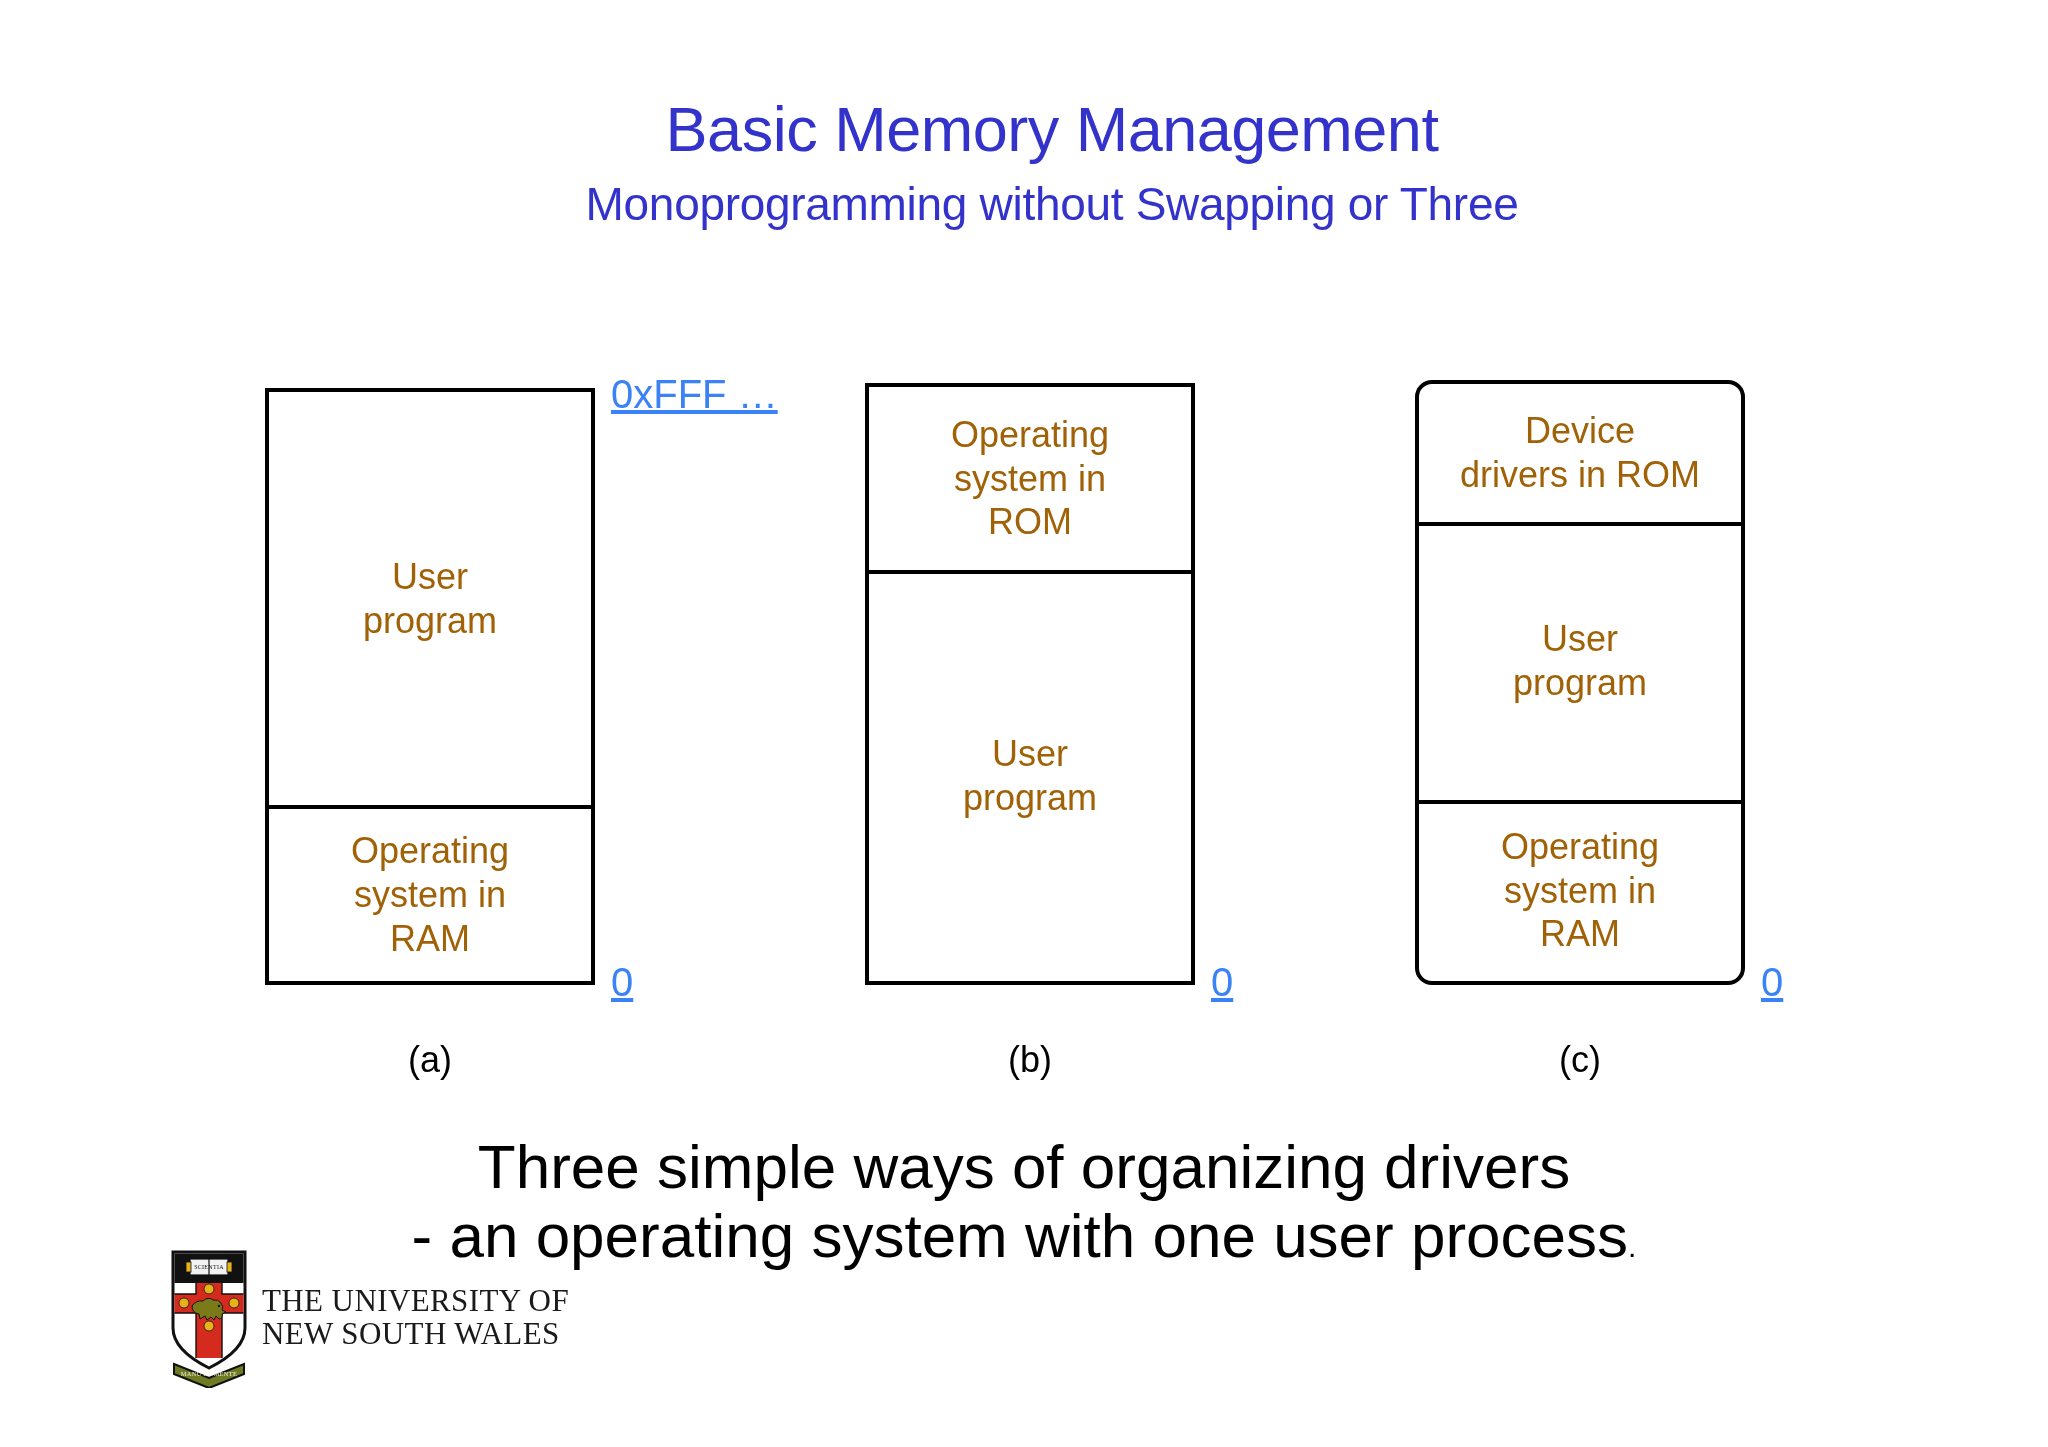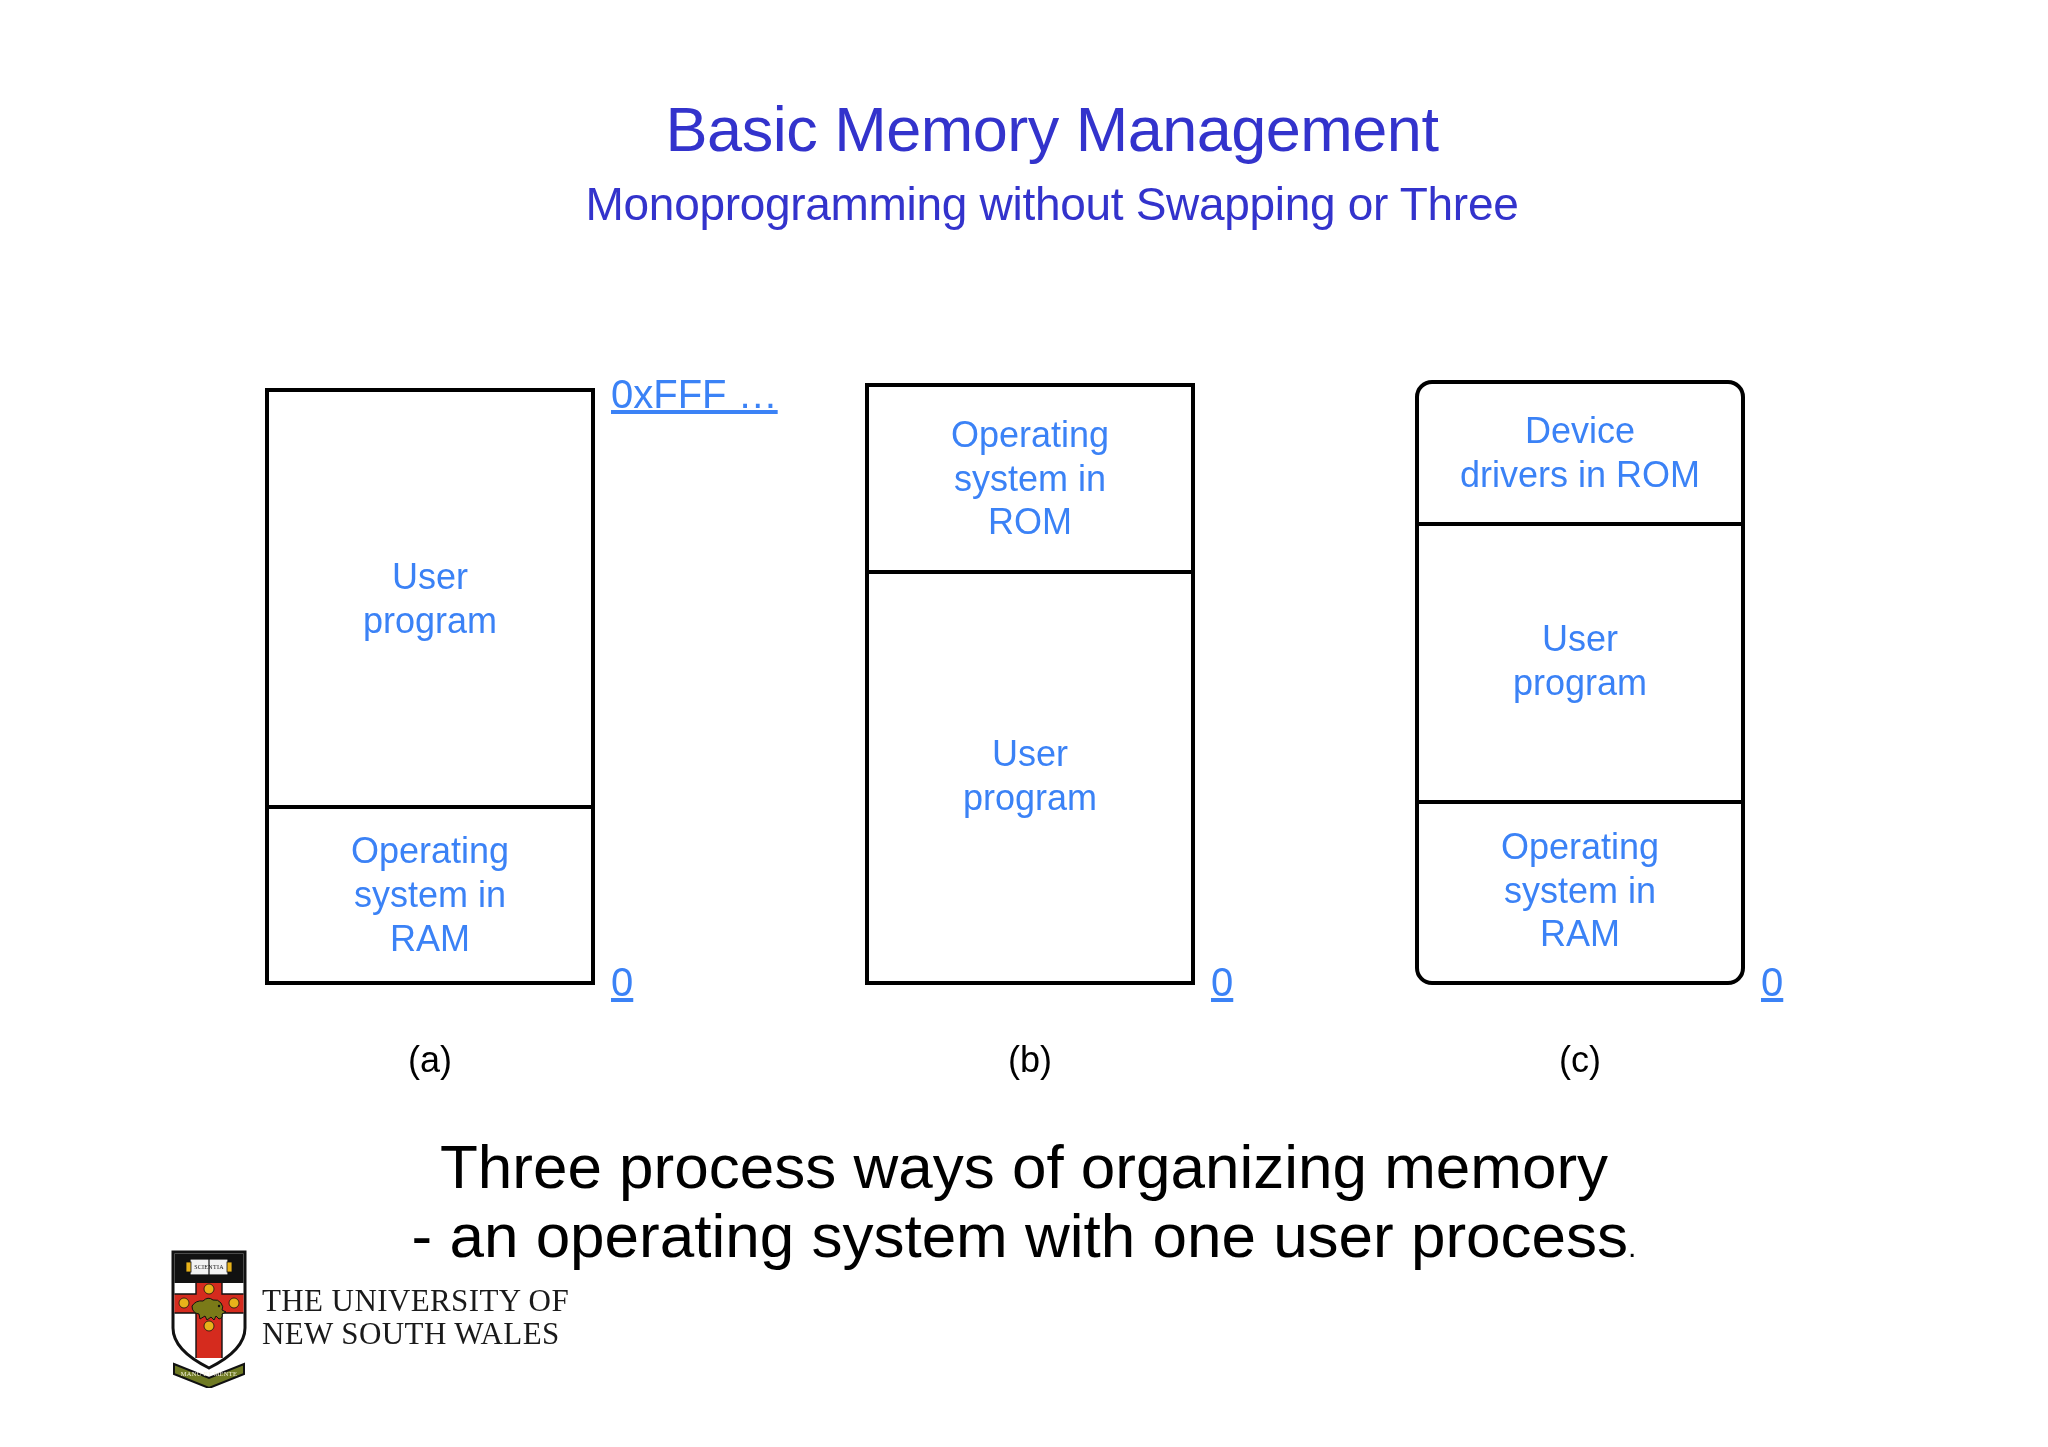--- a/index.html
+++ b/index.html
@@ -59,21 +59,21 @@
   }
   .mem-seg {
     position: absolute;
     left: 0;
     width: 100%;
     box-sizing: border-box;
     display: flex;
     align-items: center;
     justify-content: center;
     text-align: center;
-    color: #3b82f6;
+    color: #a16207;
     font-size: 36px;
     line-height: 1.22;
     white-space: pre-line;
   }
   .seg-divider {
     position: absolute;
     left: 0;
     width: 100%;
     height: 4px;
     background: #000000;
@@ -213,21 +213,21 @@
   <div class="addr-label" id="addr-zero-a">0</div>
   <div class="addr-label" id="addr-zero-b">0</div>
   <div class="addr-label" id="addr-zero-c">0</div>
 
   <div class="fig-caption" id="cap-a">(a)</div>
   <div class="fig-caption" id="cap-b">(b)</div>
   <div class="fig-caption" id="cap-c">(c)</div>
 </div>
 
 <div id="bottom-caption">
-  <span class="line1">Three process ways of organizing memory</span>
+  <span class="line1">Three simple ways of organizing drivers</span>
   <span class="line2"><span>- an operating system with one user process</span><span class="trailing-dot">.</span></span>
 </div>
 
 <div id="unsw-logo">
   <svg id="unsw-crest" viewBox="0 0 78 138">
 
     <path d="M3 2 H75 V78 Q75 100 39 118 Q3 100 3 78 Z" fill="#ffffff" stroke="#111111" stroke-width="3"></path>
 
     <path d="M4.5 3.5 H73.5 V33 H4.5 Z" fill="#111111"></path>
 

